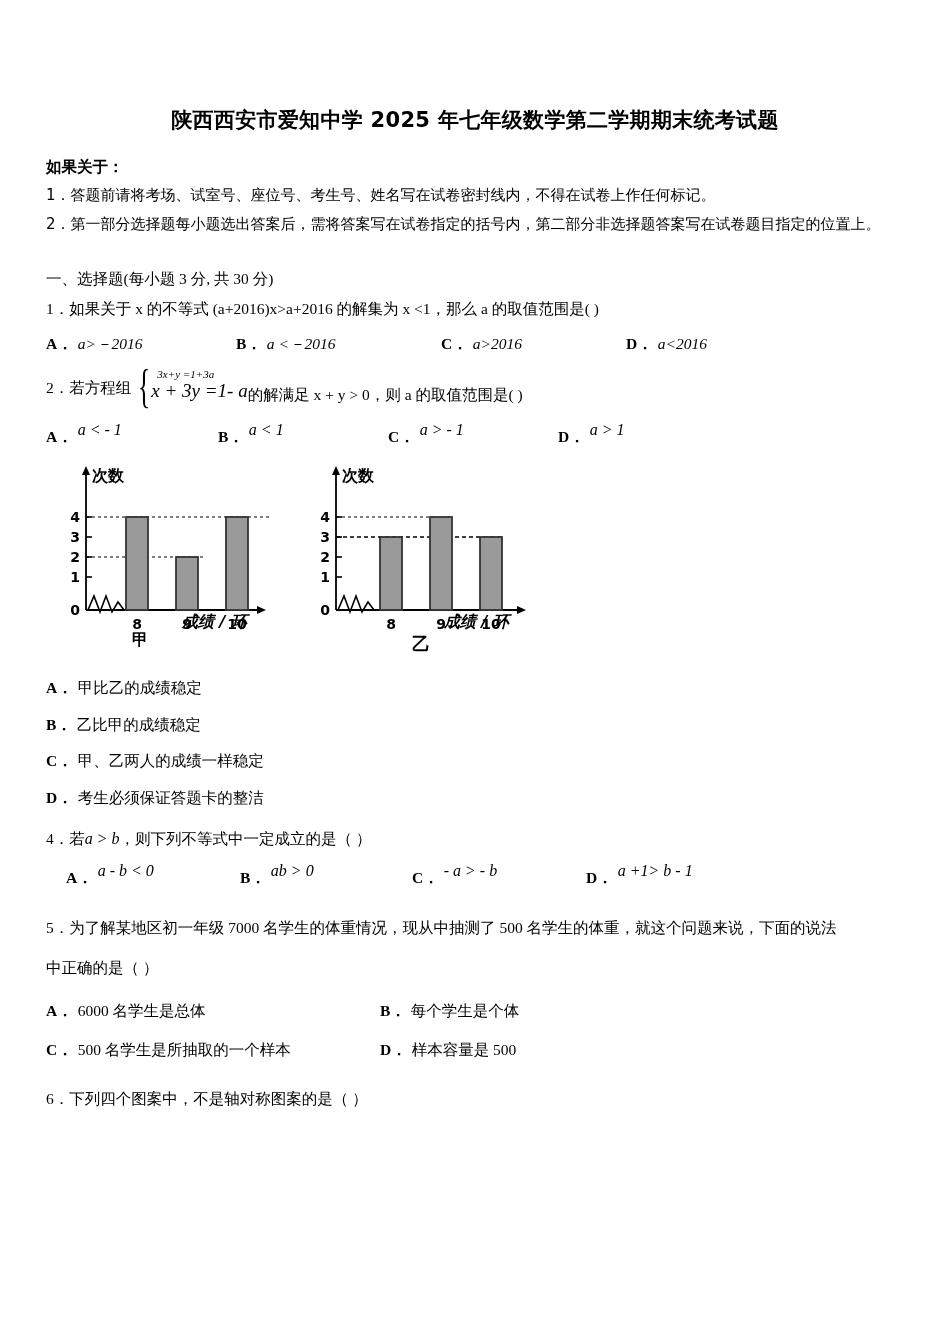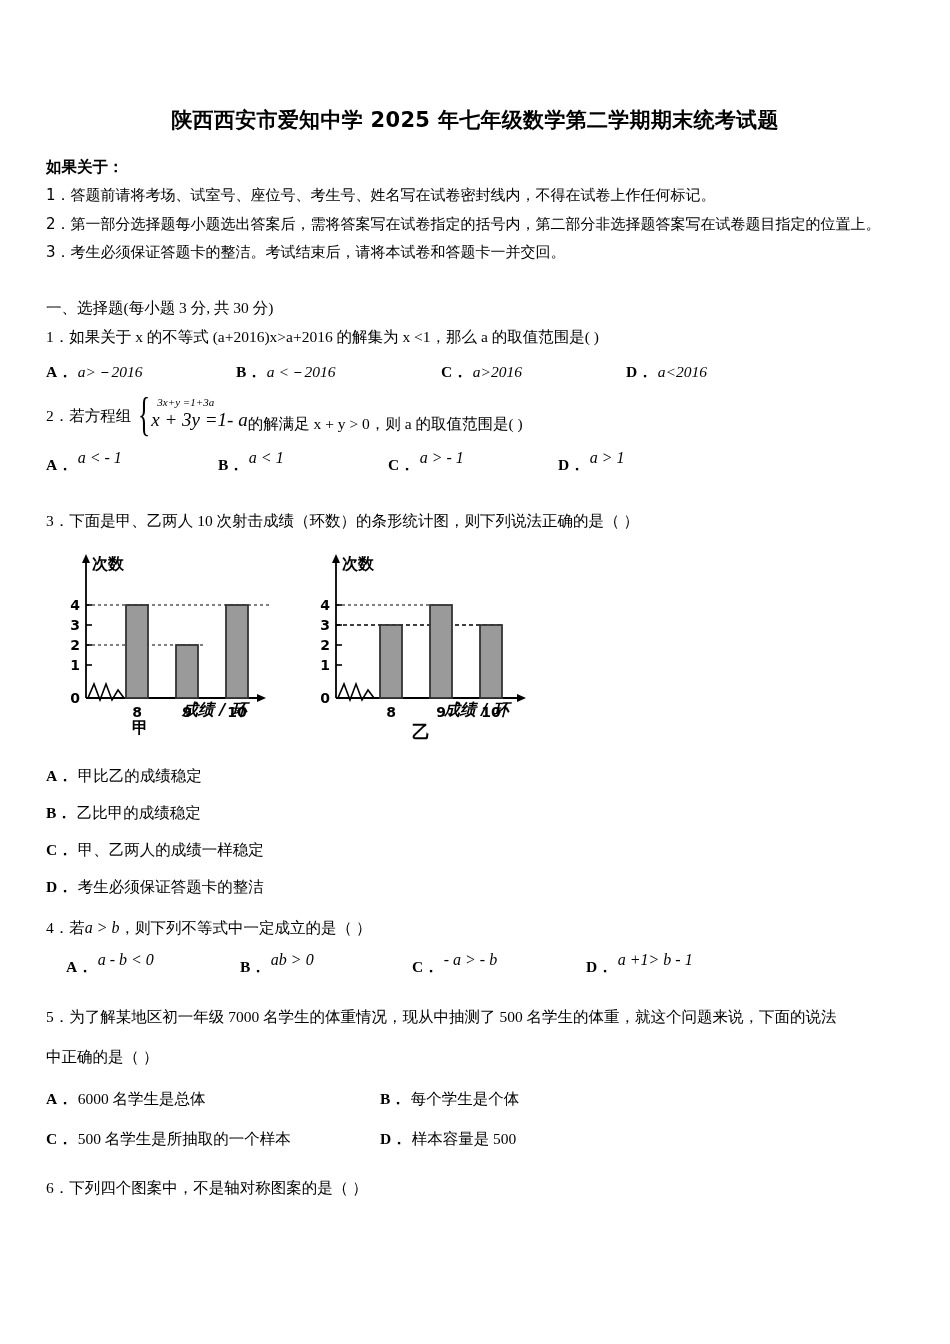--- a/index.html
+++ b/index.html
@@ -174,21 +174,20 @@
 <body>
 
 <div class="page">
 
   <h1 class="doc-title">陕西西安市爱知中学 2025 年七年级数学第二学期期末统考试题</h1>
 
   <div class="notice-block">
     <div class="notice-head">如果关于：</div>
     <div class="notice-line">1．答题前请将考场、试室号、座位号、考生号、姓名写在试卷密封线内，不得在试卷上作任何标记。</div>
     <div class="notice-line">2．第一部分选择题每小题选出答案后，需将答案写在试卷指定的括号内，第二部分非选择题答案写在试卷题目指定的位置上。</div>
-    <div class="notice-line">3．考生必须保证答题卡的整洁。考试结束后，请将本试卷和答题卡一并交回。</div>
   </div>
 
   <div class="section-head">一、选择题(每小题 3 分, 共 30 分)</div>
 
   <div class="qline tight">1．如果关于 x 的不等式 (a+2016)x&gt;a+2016 的解集为 x &lt;1，那么 a 的取值范围是(      )</div>
   <div class="opts-row opts-q1">
     <div class="opt">
       <span class="lbl">A．</span>
       <span class="val mi">a&gt;－2016</span>
     </div>
@@ -227,21 +226,20 @@
     <div class="opt">
       <span class="lbl">C．</span>
       <span class="val mi">a &gt; - 1</span>
     </div>
     <div class="opt">
       <span class="lbl">D．</span>
       <span class="val mi">a &gt; 1</span>
     </div>
   </div>
 
-  <div class="qline" style="margin-top:30px;">3．下面是甲、乙两人 10 次射击成绩（环数）的条形统计图，则下列说法正确的是（ ）</div>
 
   <div class="charts-row">
 
     <div class="chart-box">
       <svg class="chart-svg" width="240" height="190" viewBox="0 0 240 190">
 
         <line x1="32" y1="55" x2="215" y2="55" stroke="#555" stroke-width="1.4" stroke-dasharray="3,3"></line>
         <line x1="32" y1="95" x2="150" y2="95" stroke="#555" stroke-width="1.4" stroke-dasharray="3,3"></line>
 
         <line x1="32" y1="10" x2="32" y2="148" stroke="#000" stroke-width="1.8"></line>

